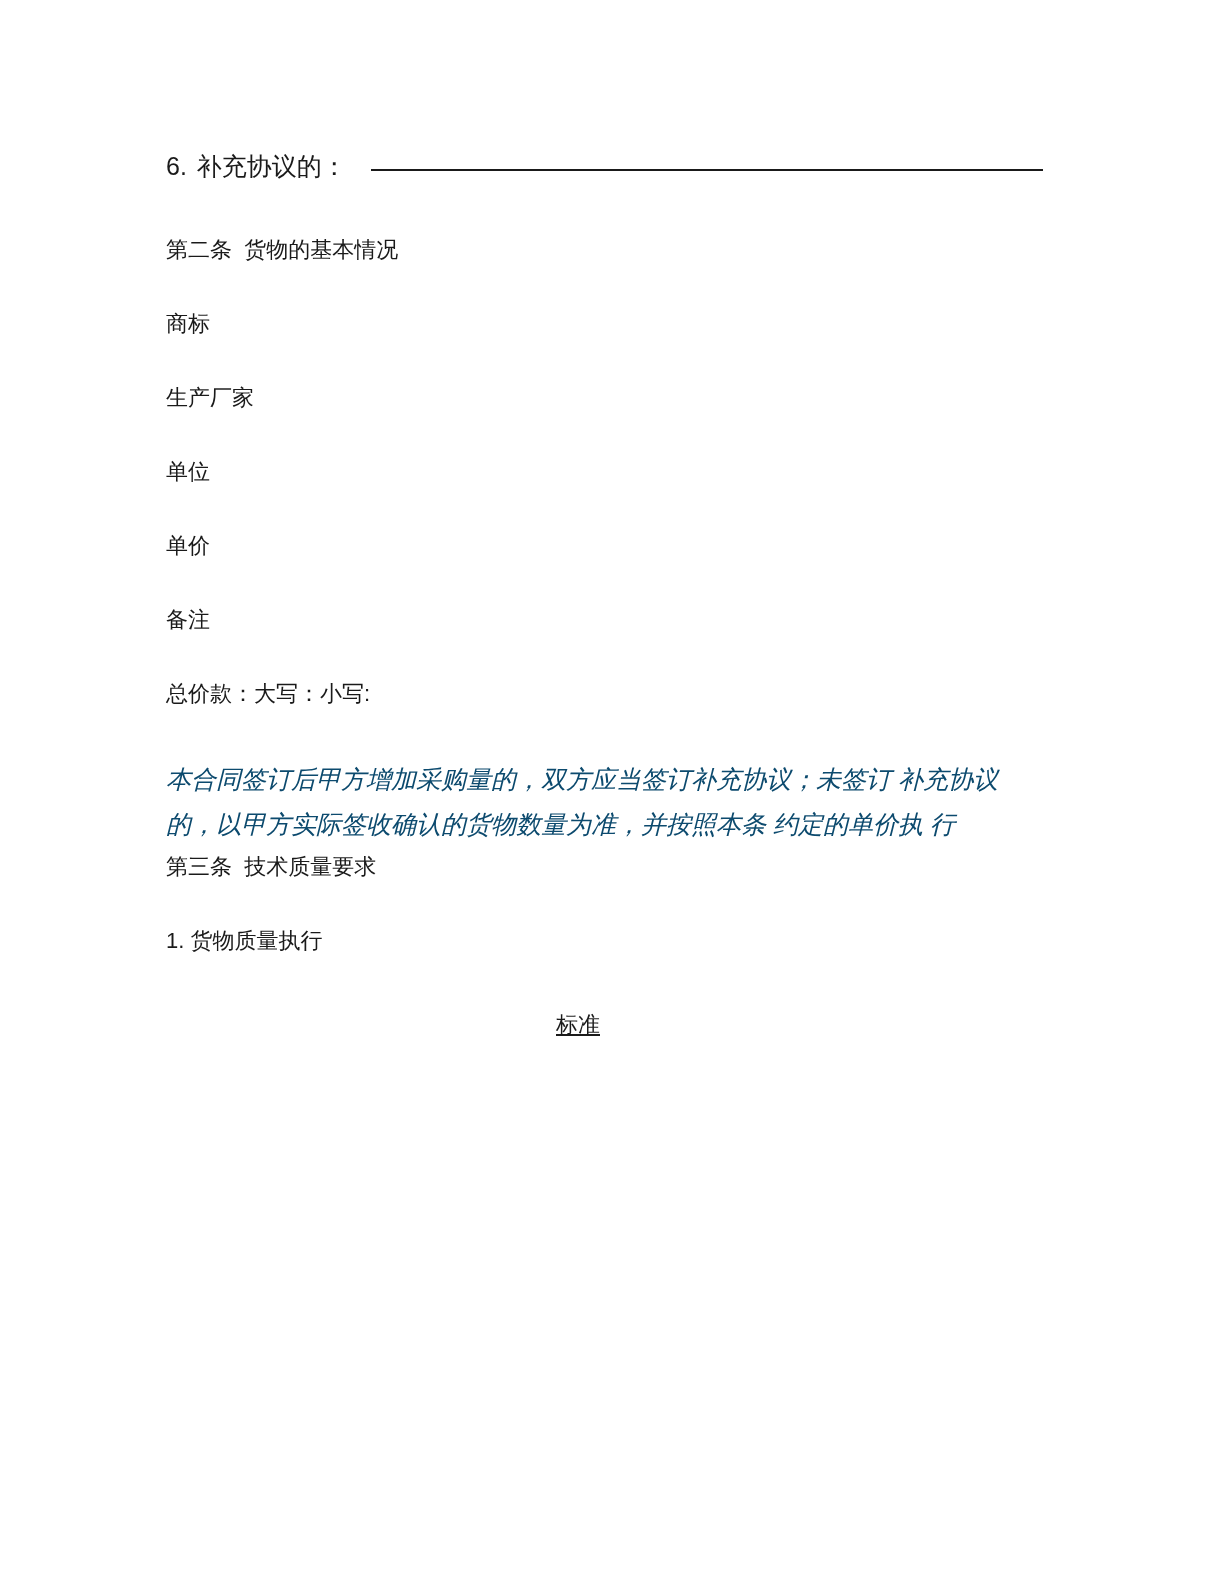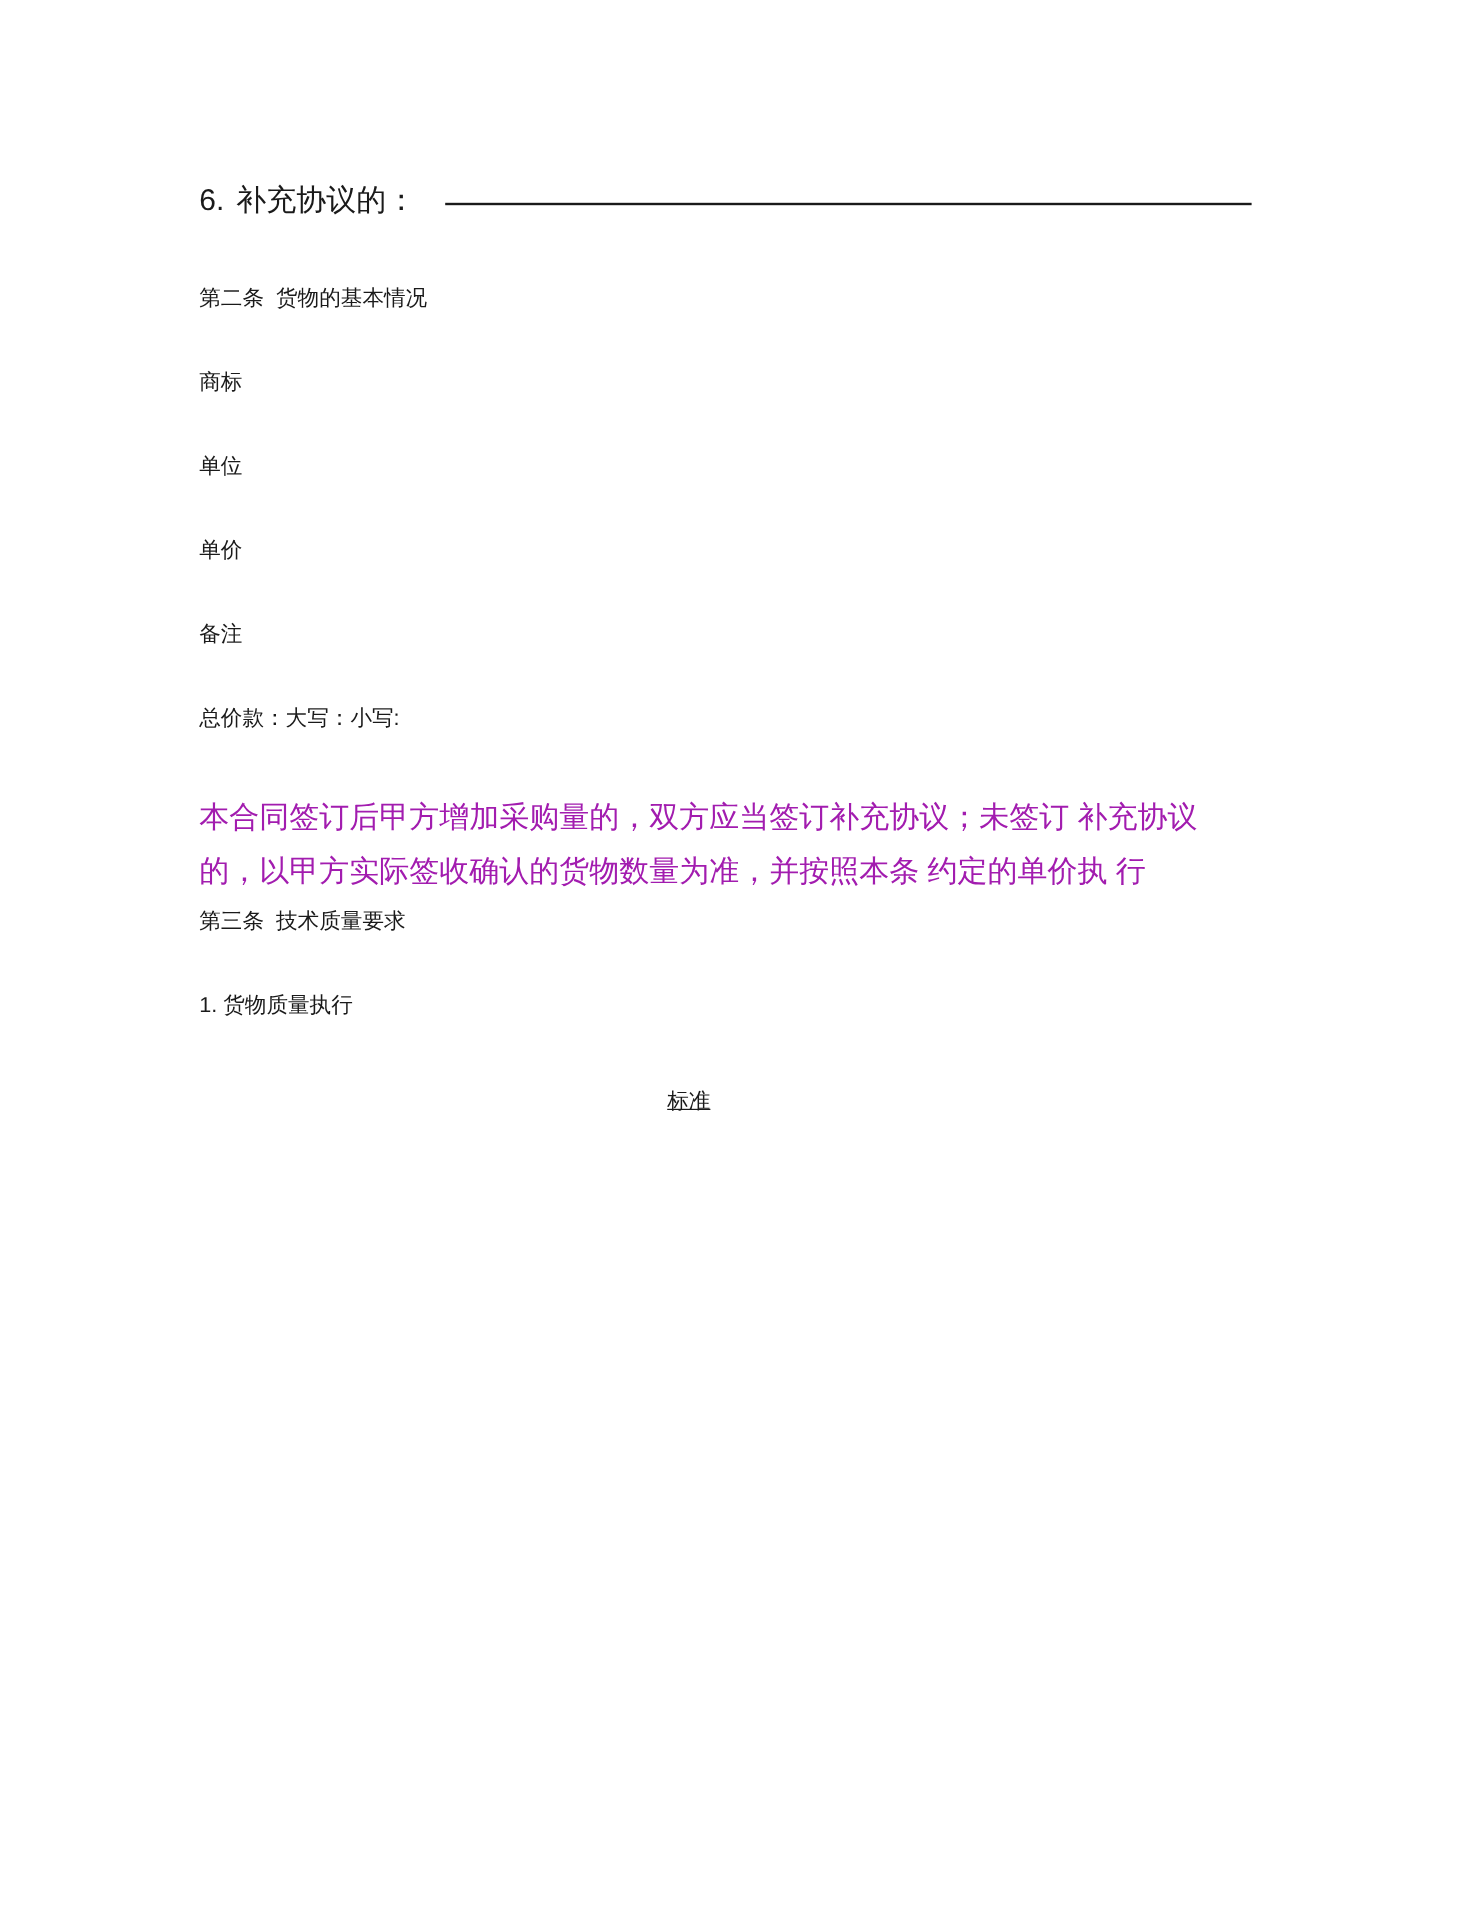--- a/index.html
+++ b/index.html
@@ -23,21 +23,21 @@
     padding: 0;
     overflow: hidden;
   }
   .content {
     position: absolute;
     left: 166px;
     top: 150px;
     width: 900px;
   }
   .line {
-    font-size: 18px;
+    font-size: 22px;
     line-height: 1.0;
     color: #1a1a1a;
     white-space: pre-wrap;
   }
   
   .gap-lg { margin-bottom: 56px; }
   .gap-md { margin-bottom: 52px; }
   .gap-sm { margin-bottom: 28px; }
   .gap-xs { margin-bottom: 10px; }
 
@@ -55,22 +55,23 @@
     width: 672px;
     margin-left: 24px;
     border-bottom: 2px solid #1a1a1a;
     height: 1px;
     position: relative;
     top: -4px;
   }
   .para {
     font-size: 25px;
     line-height: 1.78;
-    color: #a21caf;
+    color: #0c4a6e;
     width: 870px;
+    font-style: italic;
   }
   .indent-center {
     margin-left: 390px;
   }
 </style>
 </head>
 <body>
 
 <div class="page">
   <div class="content">
@@ -79,20 +80,21 @@
       <span class="field-label">6.</span>
       <span class="field-label" style="margin-left:10px;">补充协议的：</span>
       <span class="field-rule"></span>
     </div>
 
     <div class="line gap-md">第二条  货物的基本情况</div>
 
     <div class="line gap-md">商标</div>
 
 
+    <div class="line gap-md">生产厂家</div>
 
     <div class="line gap-md">单位</div>
 
 
     <div class="line gap-md">单价</div>
 
 
     <div class="line gap-md">备注</div>
 
     <div class="line gap-md">总价款：大写：小写:</div>

